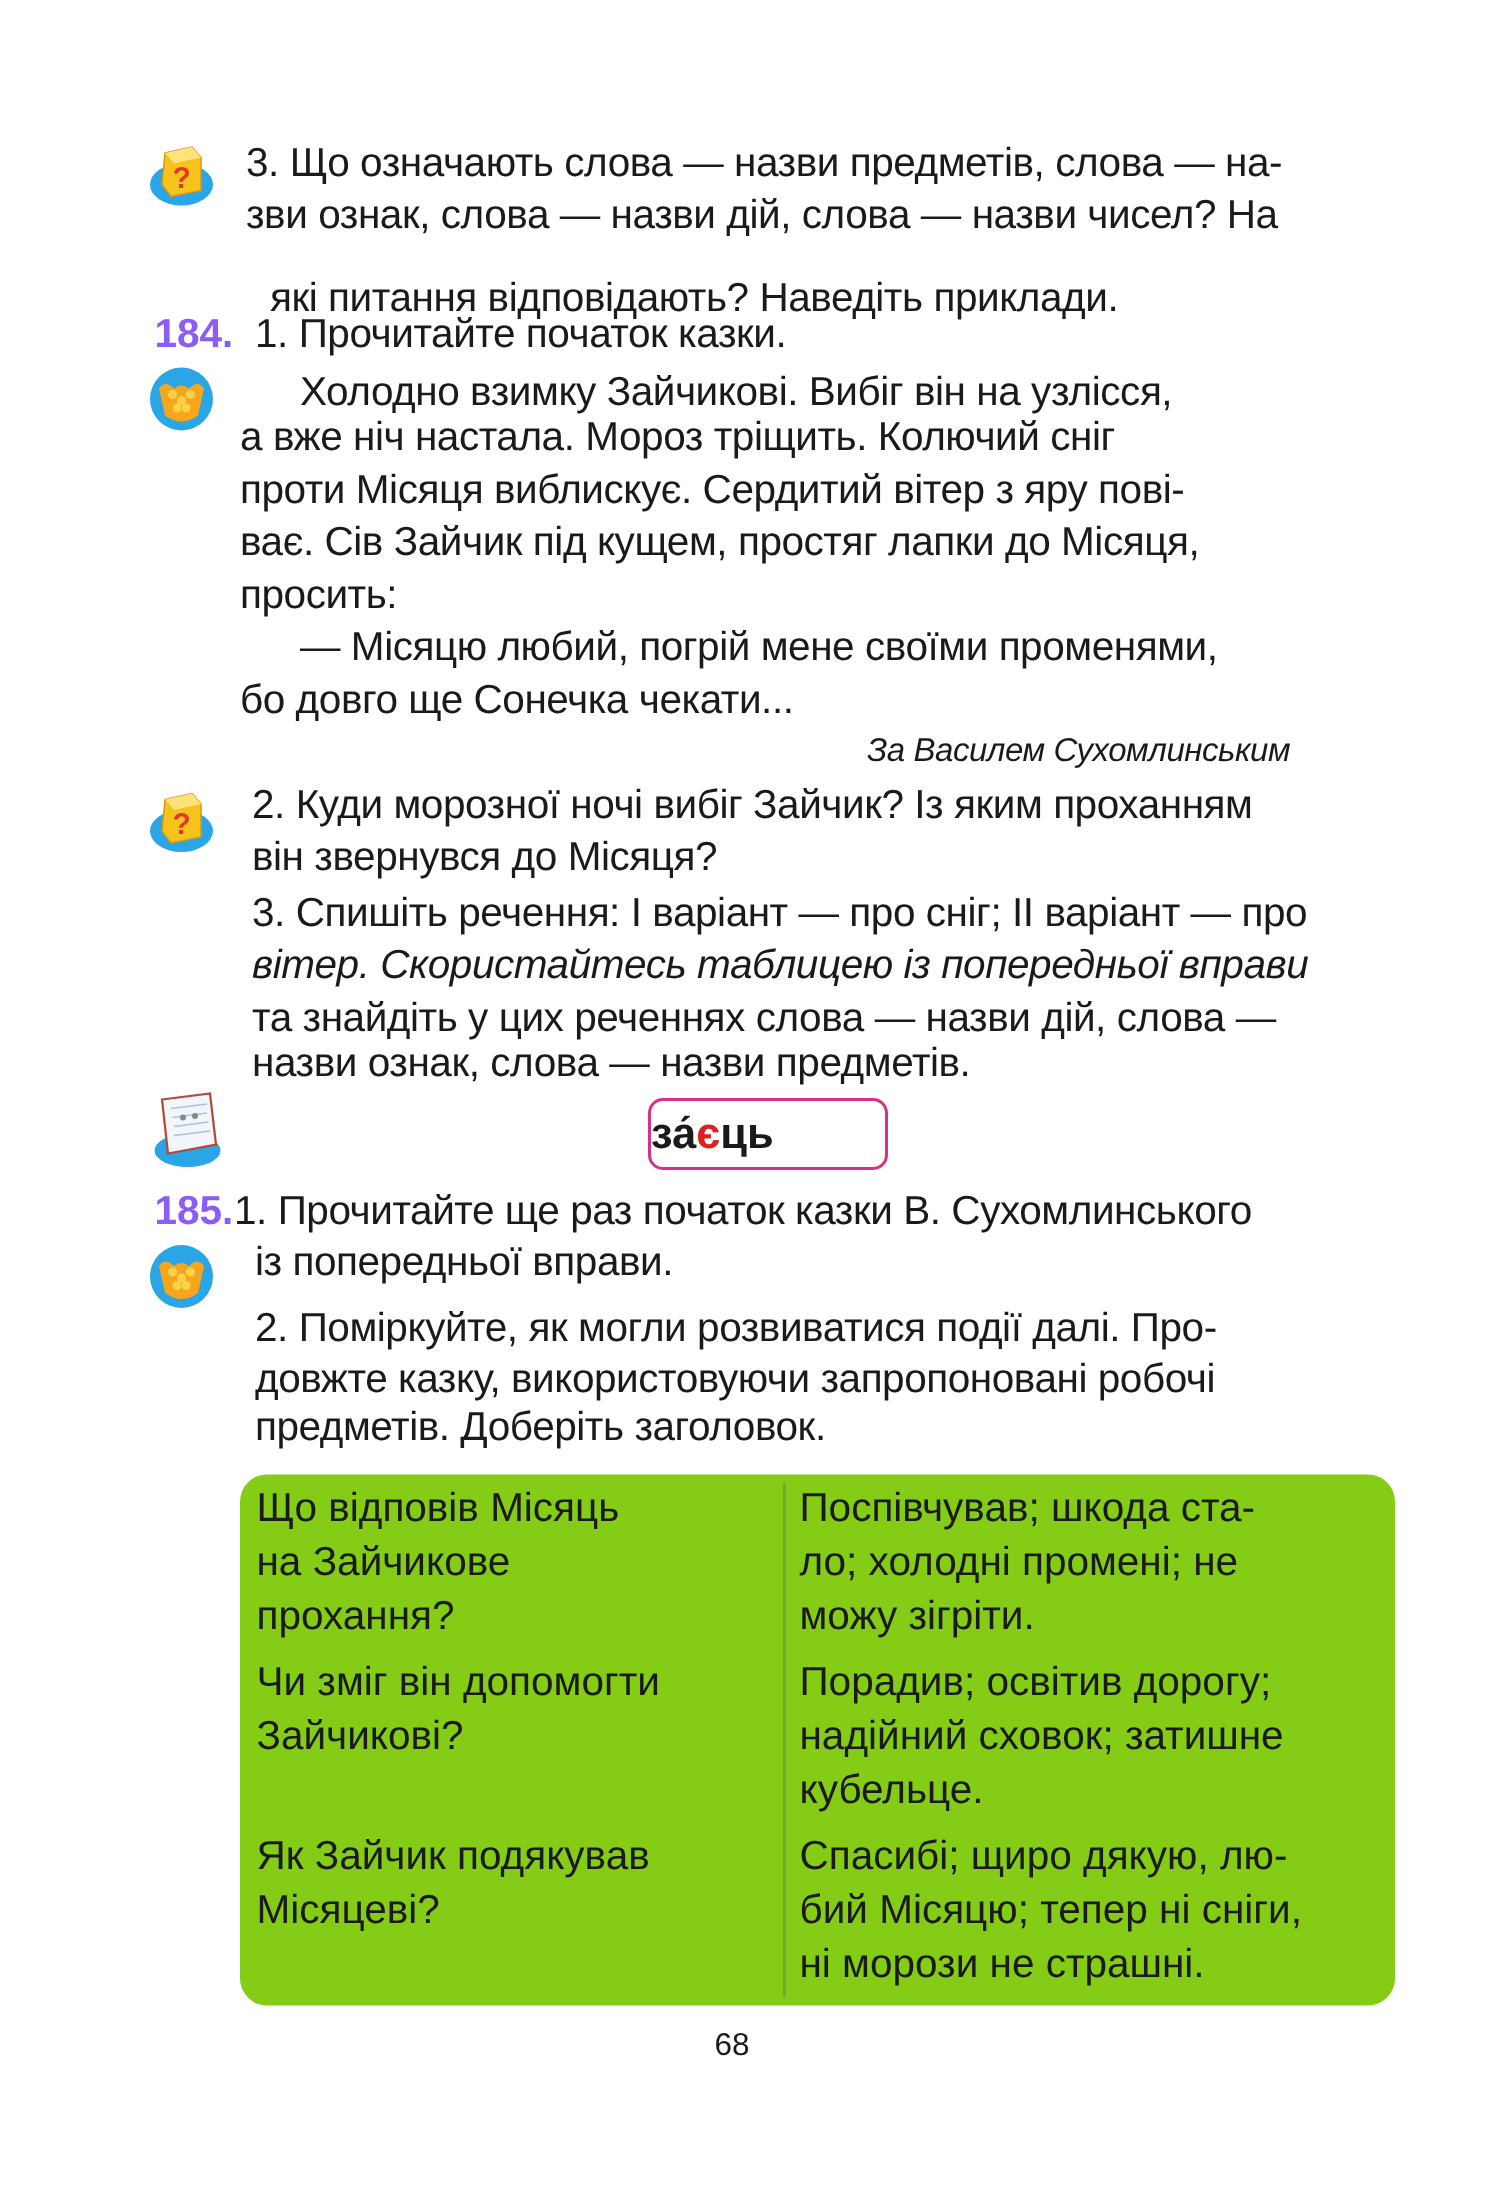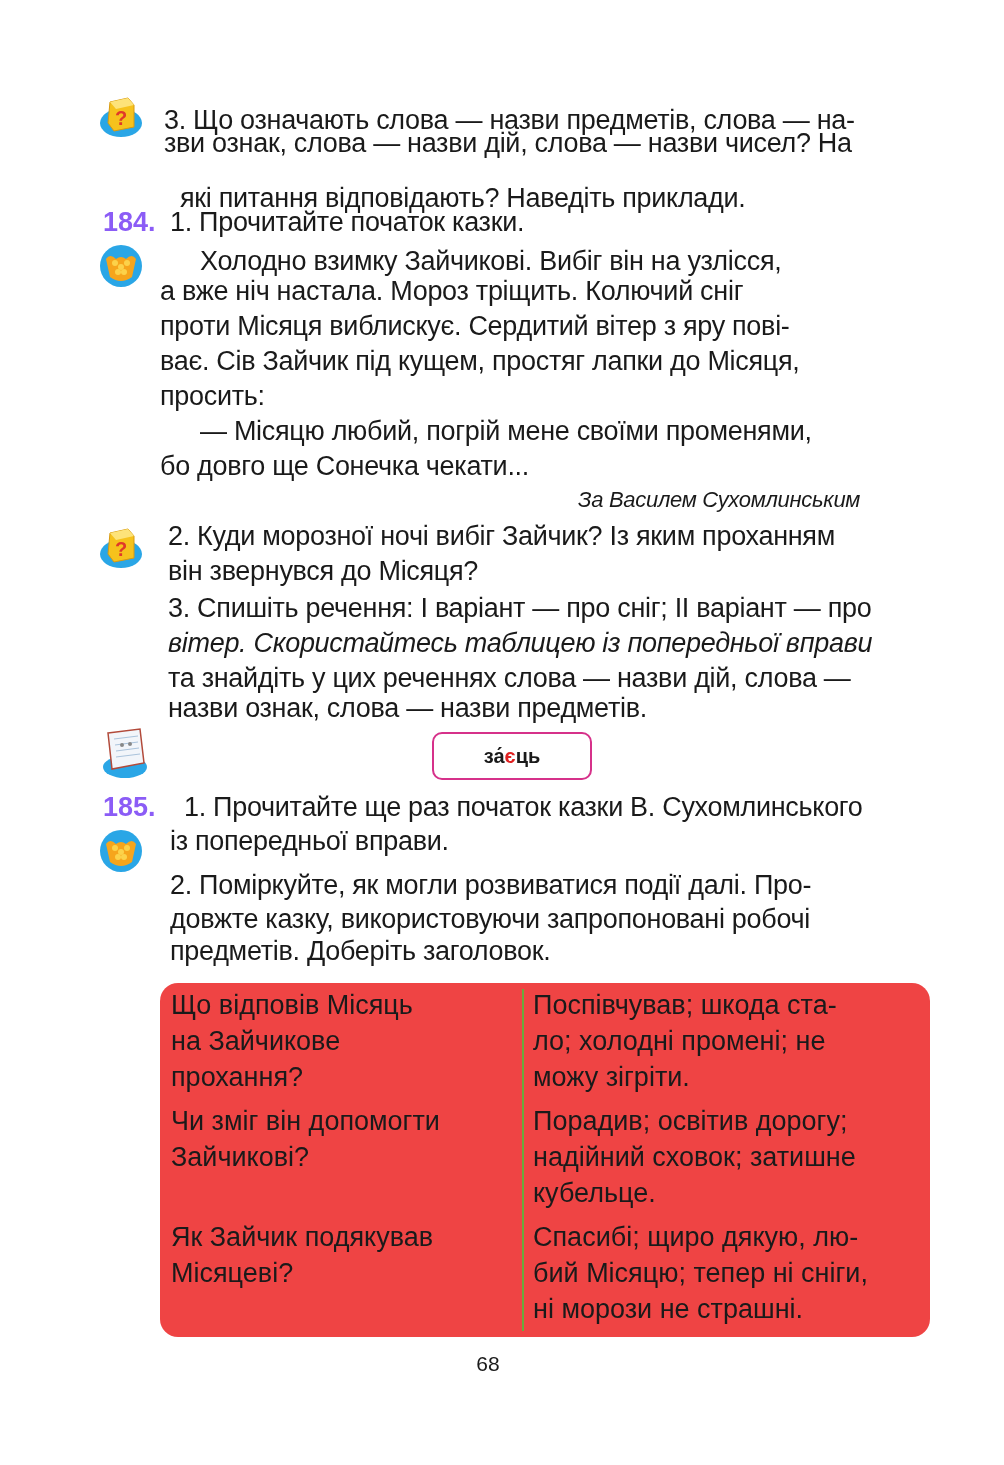--- a/index.html
+++ b/index.html
@@ -8,43 +8,43 @@
     font-family: "Liberation Sans", "DejaVu Sans", sans-serif;
     color: #1a1a1a;
   }
   .line { position: absolute; font-size: 27px; line-height: 36px; white-space: nowrap; letter-spacing: -0.3px; }
   .exnum { position: absolute; font-size: 27px; line-height: 36px; font-weight: bold; color: #8b5cf6; }
   .icon { position: absolute; width: 46px; height: 46px; }
   .italic { font-style: italic; font-size: 22px; }
   .word-box {
     position: absolute; left: 432px; top: 732px; width: 160px; height: 48px;
     border: 2.5px solid #d6318a; border-radius: 10px; box-sizing: border-box;
-    display: flex; align-items: center; justify-content: center;
-    font-weight: bold; font-size: 20px; background: #fff;
+    display: flex; align-items: center; 
+    font-weight: bold; font-size: 29px; background: #fff;
   }
   .word-box .accent { color: #e02020; }
   .table {
     position: absolute; left: 160px; top: 983px; width: 770px; height: 354px;
-    background: #ef4444; border-radius: 18px;
+    background: #84cc16; border-radius: 18px;
   }
   .table .divider { position: absolute; left: 362px; top: 6px; width: 2px; height: 342px; background: #6aaa3c; }
   .cell { position: absolute; font-size: 27px; line-height: 36px; }
   .page-num { position: absolute; left: 0; width: 976px; top: 1352px; text-align: center; font-size: 21px; }
 </style>
 </head>
 <body>
 
 <svg class="icon" style="left:98px;top:93px;" viewBox="0 0 46 46">
   <ellipse cx="23" cy="30" rx="21" ry="14" fill="#2aa6e6"></ellipse>
   <path d="M12 9 L30 5 L36 12 L36 34 L16 38 L10 30 Z" fill="#f6c21c" stroke="#d89a10" stroke-width="1"></path>
   <path d="M12 9 L30 5 L36 12 L18 16 Z" fill="#fde37a"></path>
   <text x="17" y="32" font-size="20" font-weight="bold" fill="#e0382a" font-family="Liberation Sans, sans-serif">?</text>
 </svg>
 
-<div class="line" style="left:164px;top:102px;">3. Що означають слова — назви предметів, слова — на-</div>
+<div class="line" style="left:164px;top:90px;">3. Що означають слова — назви предметів, слова — на-</div>
 <div class="line" style="left:164px;top:125px;">зви ознак, слова — назви дій, слова — назви чисел? На</div>
 <div class="line" style="left:180px;top:160px;margin-top:20px;">які питання відповідають? Наведіть приклади.</div>
 
 <div class="exnum" style="left:103px;top:204px;">184.</div>
 <div class="line" style="left:170px;top:204px;">1. Прочитайте початок казки.</div>
 
 <svg class="icon" style="left:98px;top:243px;" viewBox="0 0 46 46">
   <circle cx="23" cy="23" r="21" fill="#2aa6e6"></circle>
   <path d="M8 16 Q12 10 18 16 Q23 12 28 16 Q34 10 38 16 L34 34 Q23 42 12 34 Z" fill="#f6a51c"></path>
   <g fill="#fcd24a">
@@ -88,21 +88,21 @@
     <circle cx="30" cy="17" r="2" fill="#888"></circle>
 </svg>
 
 <div class="word-box">
   <span>за́</span>
     <span class="accent">є</span>
     <span>ць</span>
 </div>
 
 <div class="exnum" style="left:103px;top:789px;">185.</div>
-<div class="line" style="left:184px;top:789px;">1. Прочитайте ще раз початок казки В. Сухомлинського</div>
+<div class="line" style="left:156px;top:789px;">1. Прочитайте ще раз початок казки В. Сухомлинського</div>
 <div class="line" style="left:170px;top:823px;">із попередньої вправи.</div>
 
 <svg class="icon" style="left:98px;top:828px;" viewBox="0 0 46 46">
   <circle cx="23" cy="23" r="21" fill="#2aa6e6"></circle>
   <path d="M8 16 Q12 10 18 16 Q23 12 28 16 Q34 10 38 16 L34 34 Q23 42 12 34 Z" fill="#f6a51c"></path>
   <g fill="#fcd24a">
       <circle cx="17" cy="20" r="3"></circle>
       <circle cx="23" cy="24" r="3"></circle>
       <circle cx="29" cy="20" r="3"></circle>
       <circle cx="20" cy="29" r="3"></circle>

